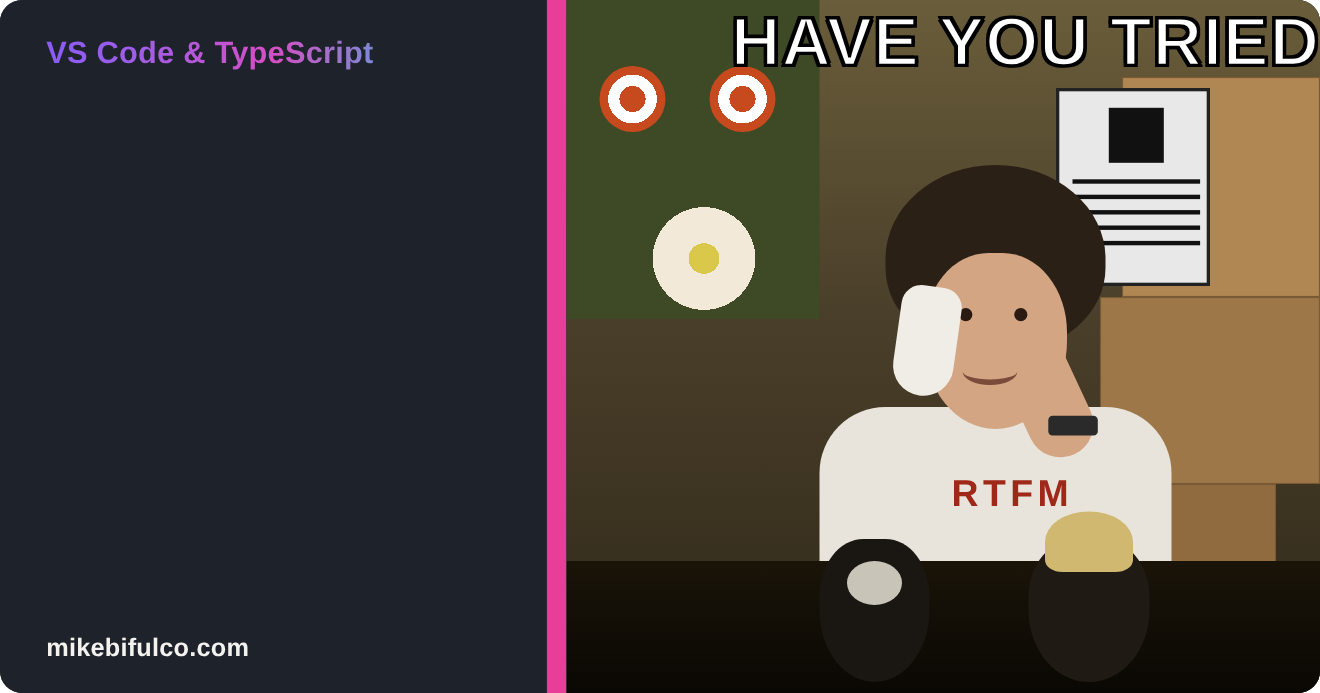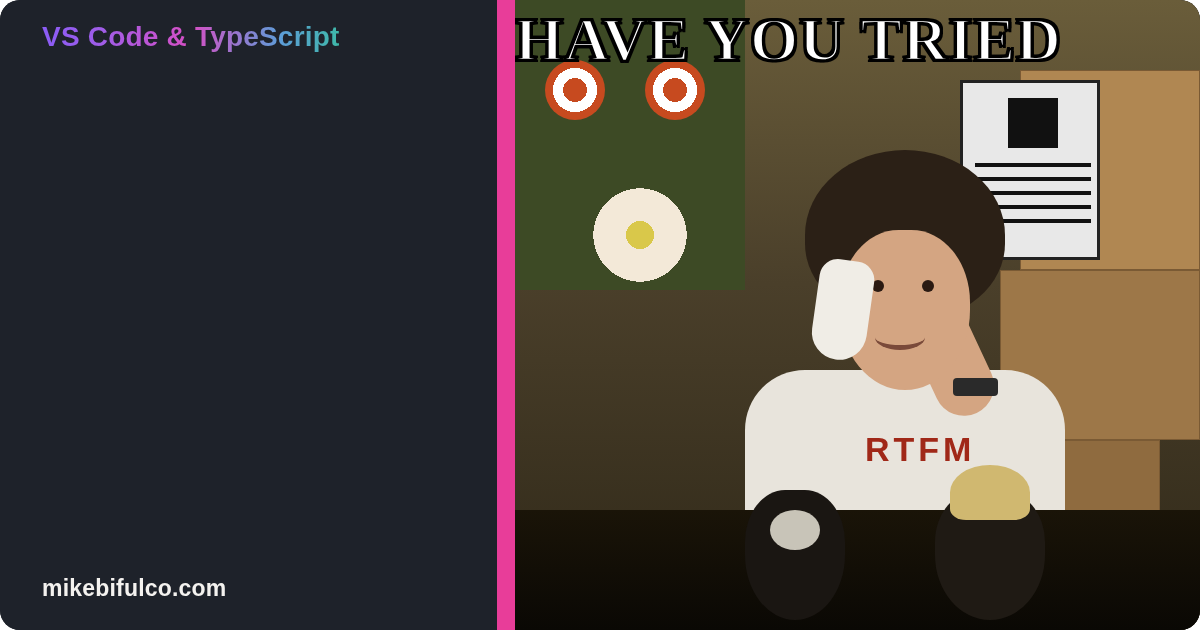--- a/index.html
+++ b/index.html
@@ -18,23 +18,23 @@
       height: 630px;
       display: flex;
       background: #1e222a;
       border-radius: 20px;
       overflow: hidden;
     }
     .left-panel {
       width: 497px;
       height: 100%;
       background: #1e222a;
-      padding: 21px 42px 28px 42px;
+      padding: 32px 42px 28px 42px;
       display: flex;
-      flex-direction: row;
+      flex-direction: column;
       position: relative;
     }
     .divider {
       width: 18px;
       height: 100%;
       background: #e83d99;
       flex-shrink: 0;
     }
     .right-panel {
       flex: 1;
@@ -243,22 +243,22 @@
       left: 320px; top: 210px;
       width: 80px; height: 80px;
       background: #c9a93f;
       border-radius: 50%;
     }
     .meme-caption {
       position: absolute;
       top: 8px;
       left: 0;
       width: 100%;
-      text-align: left;
-      font-family: Liberation Serif, serif;
+      text-align: right;
+      font-family: Liberation Sans, sans-serif;
       font-size: 62px;
       font-weight: 900;
       color: #ffffff;
       letter-spacing: 1px;
       -webkit-text-stroke: 2.5px #000;
       text-shadow: 2px 2px 0 #000, -2px -2px 0 #000, 2px -2px 0 #000, -2px 2px 0 #000;
       line-height: 1;
     }
   </style>
 </head>

